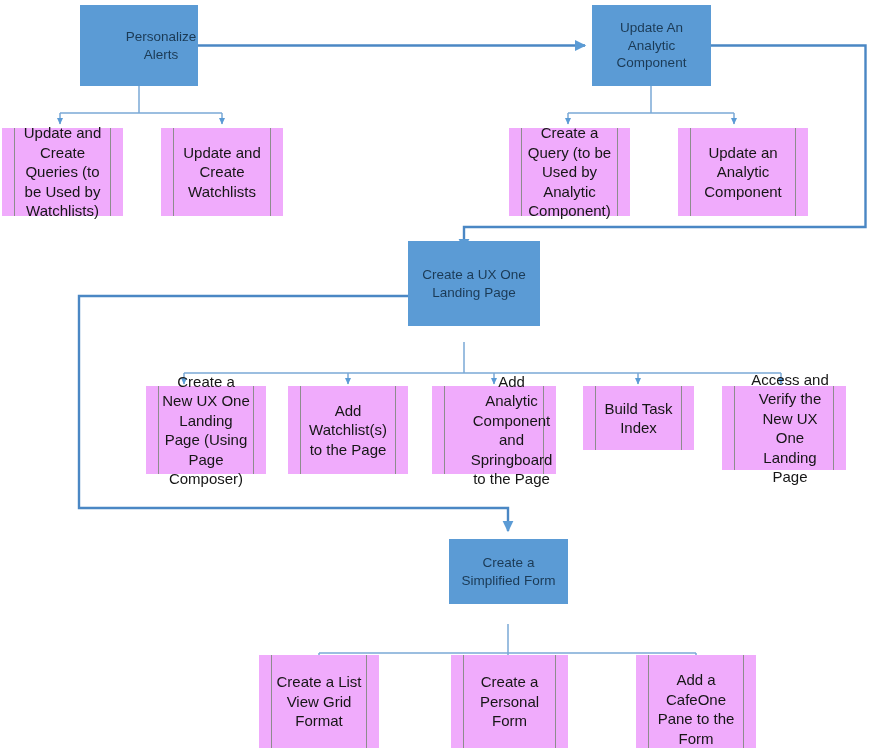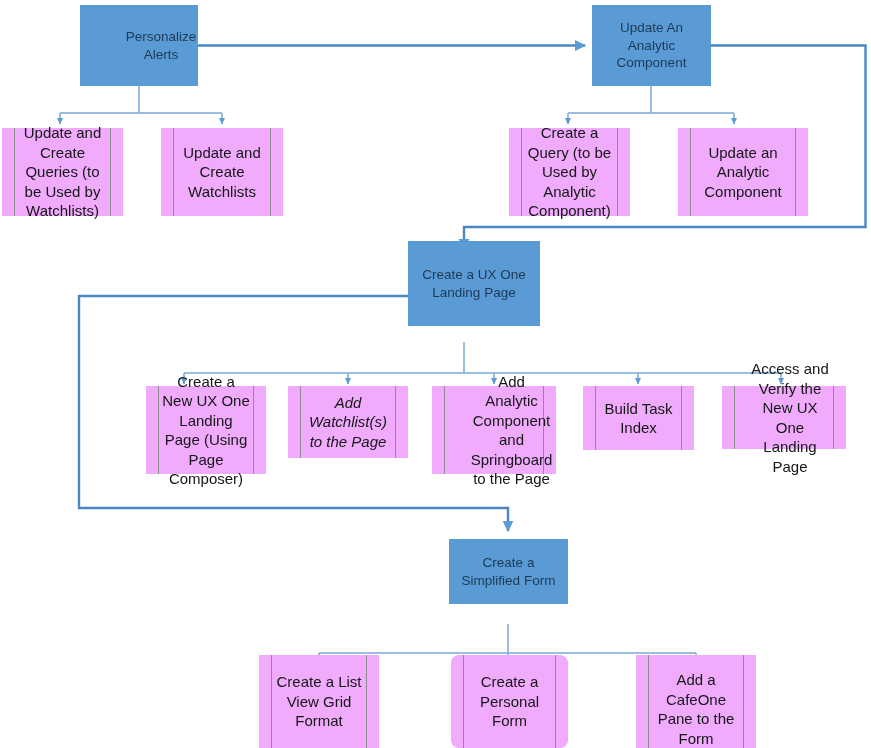--- a/index.html
+++ b/index.html
@@ -163,55 +163,55 @@
   <div class="node blue" style="left:408px; top:241px; width:132px; height:85px;">
     <span class="nlabel">Create a UX One Landing Page</span>
   </div>
 
   <div class="node gray" style="left:124px; top:386px; width:120px; height:88px;margin-left:22px;">
     <span class="bar left"></span>
     <span class="bar right"></span>
     <span class="nlabel">Create a New UX One Landing Page (Using Page Composer)</span>
   </div>
 
-  <div class="node gray" style="left:288px; top:386px; width:120px; height:72px;font-style:italic;">
+  <div class="node gray" style="left:288px; top:386px; width:120px; height:88px;">
     <span class="bar left"></span>
     <span class="bar right"></span>
     <span class="nlabel">Add Watchlist(s) to the Page</span>
   </div>
 
   <div class="node gray" style="left:432px; top:386px; width:124px; height:88px;padding-left:35px;">
     <span class="bar left"></span>
     <span class="bar right"></span>
     <span class="nlabel">Add Analytic Component and Springboard to the Page</span>
   </div>
 
   <div class="node gray" style="left:583px; top:386px; width:111px; height:64px;">
     <span class="bar left"></span>
     <span class="bar right"></span>
     <span class="nlabel">Build Task Index</span>
   </div>
 
-  <div class="node gray" style="left:722px; top:386px; width:124px; height:63px;padding-left:12px;">
+  <div class="node gray" style="left:722px; top:386px; width:124px; height:84px;padding-left:12px;">
     <span class="bar left"></span>
     <span class="bar right"></span>
     <span class="nlabel">Access and Verify the New UX One Landing Page</span>
   </div>
 
   <div class="node blue" style="left:449px; top:539px; width:119px; height:65px;">
     <span class="nlabel">Create a Simplified Form</span>
   </div>
 
   <div class="node gray" style="left:259px; top:655px; width:120px; height:93px;">
     <span class="bar left"></span>
     <span class="bar right"></span>
     <span class="nlabel">Create a List View Grid Format</span>
   </div>
 
-  <div class="node gray" style="left:451px; top:655px; width:117px; height:93px;border-radius:8px;">
+  <div class="node gray" style="left:451px; top:655px; width:117px; height:93px;">
     <span class="bar left"></span>
     <span class="bar right"></span>
     <span class="nlabel">Create a Personal Form</span>
   </div>
 
   <div class="node gray" style="left:636px; top:655px; width:120px; height:108px;">
     <span class="bar left"></span>
     <span class="bar right"></span>
     <span class="nlabel">Add a CafeOne Pane to the Form</span>
   </div>

